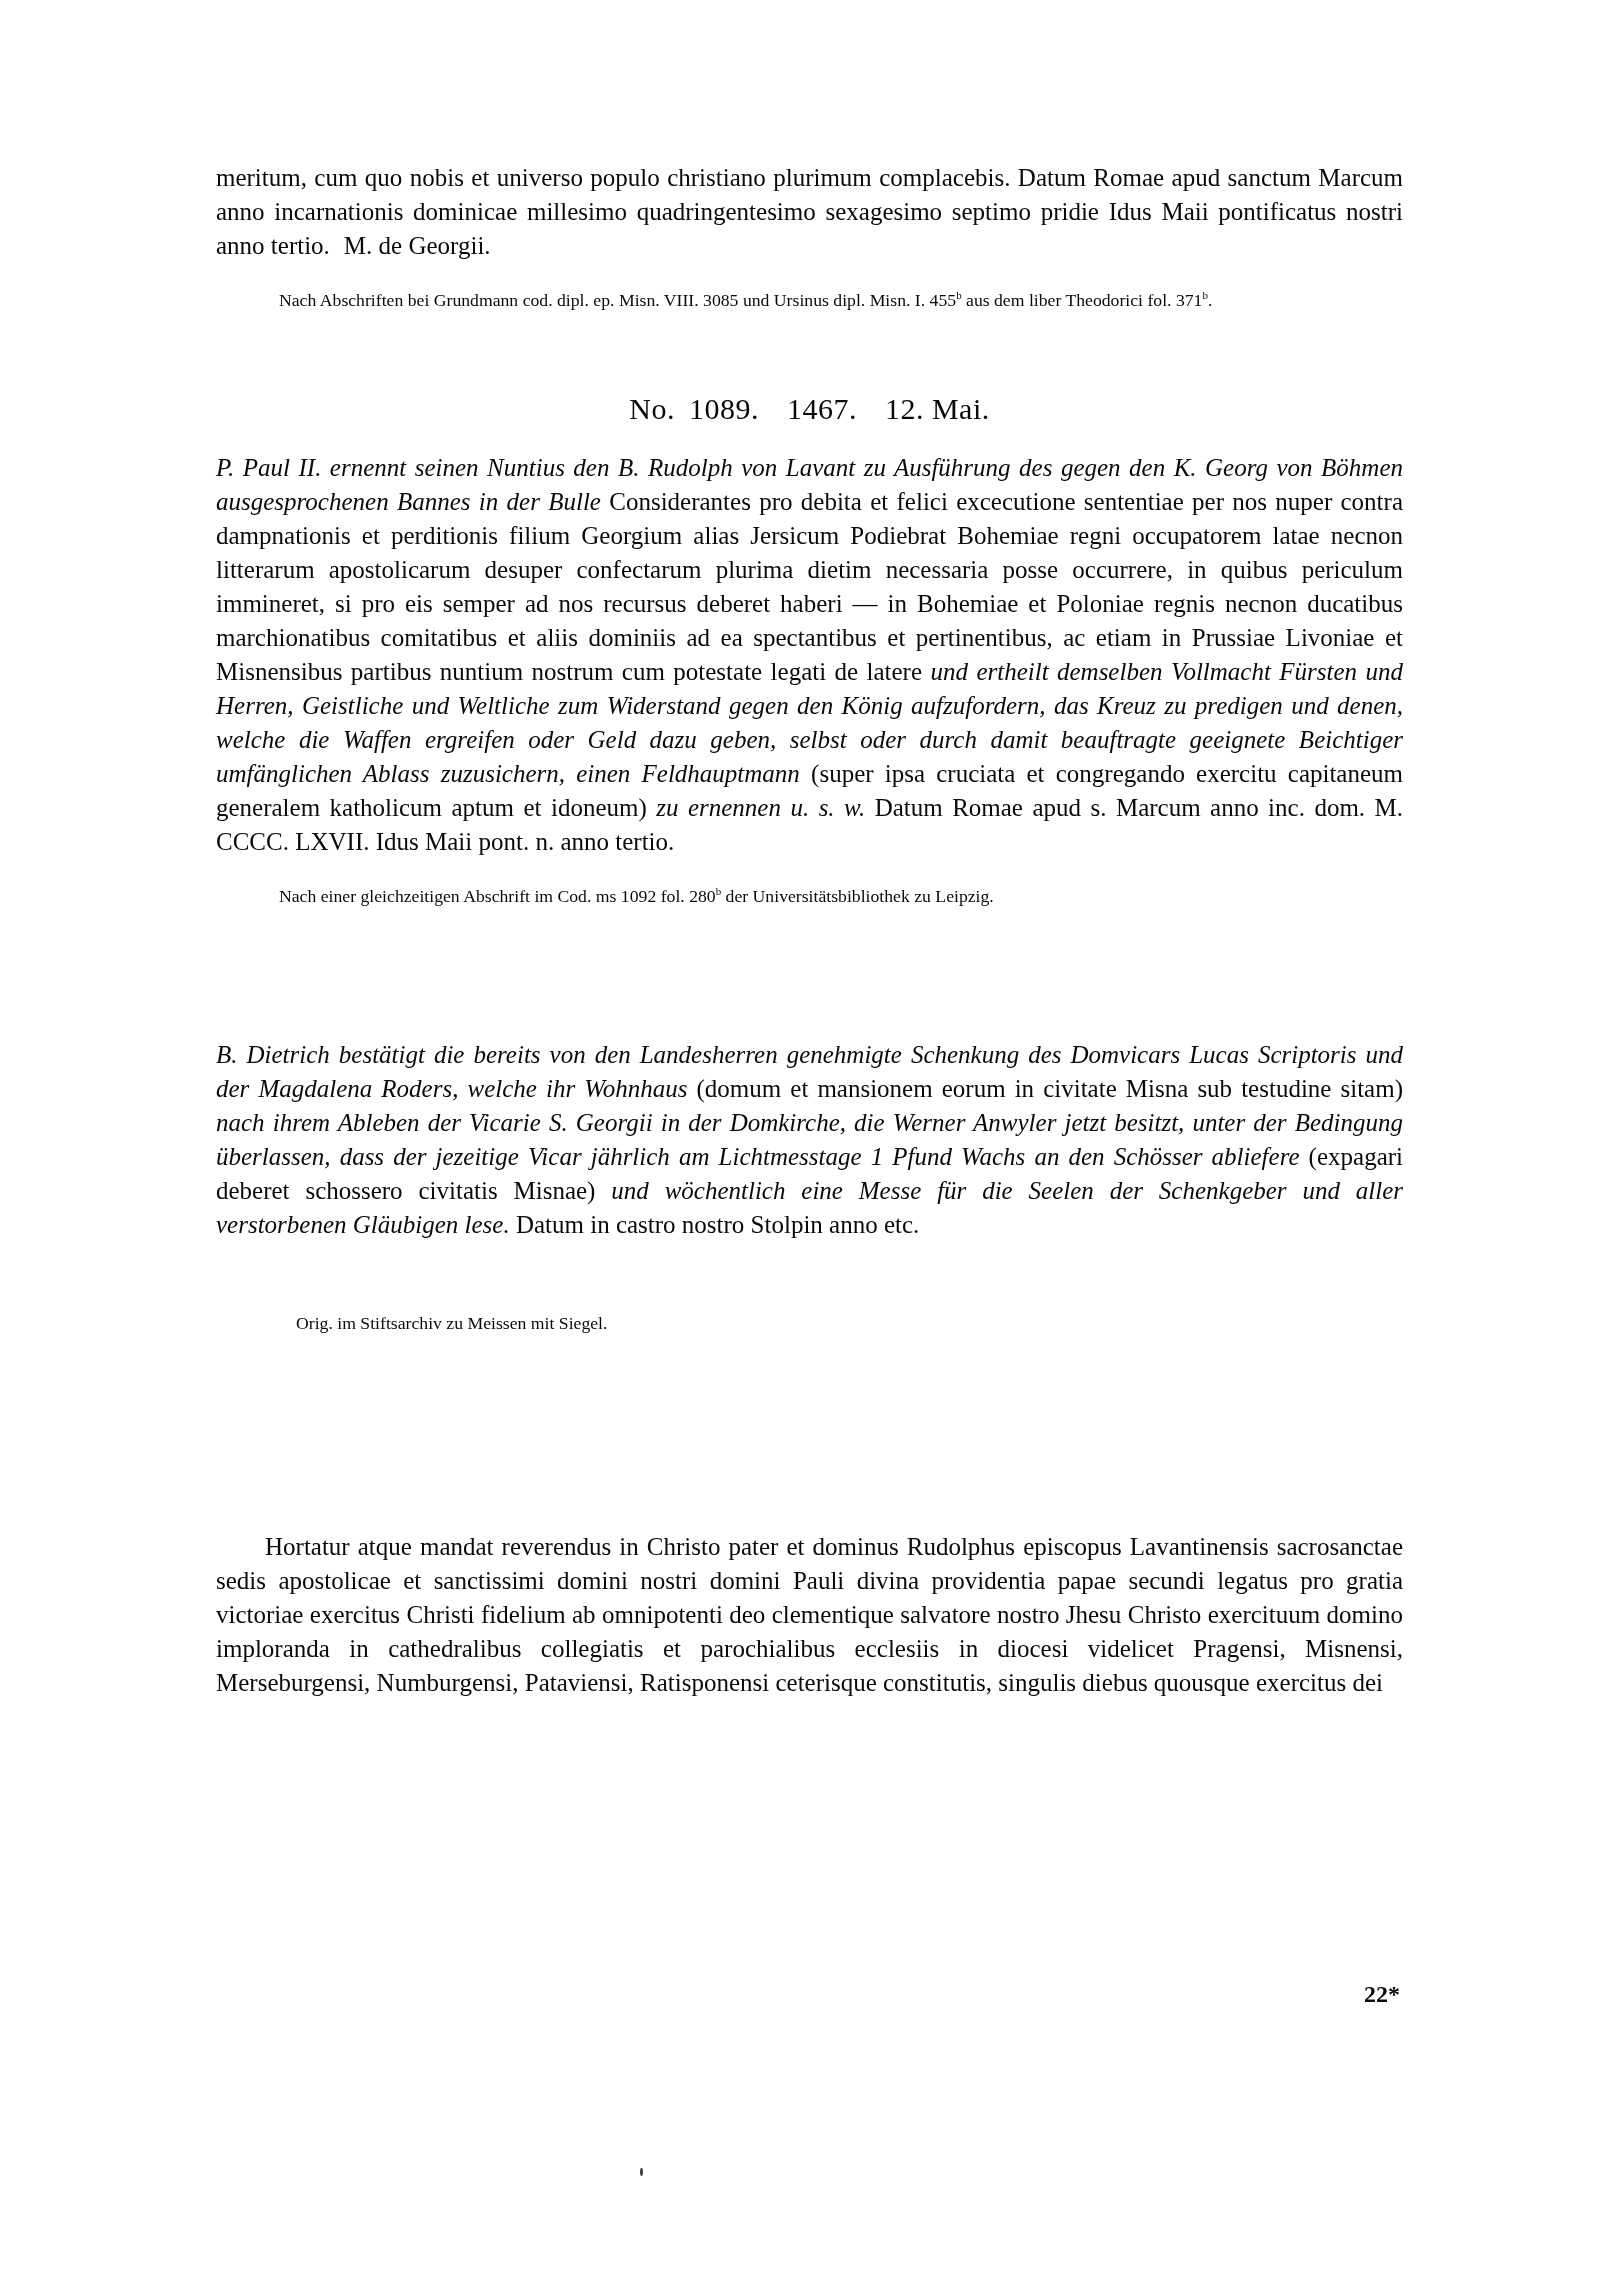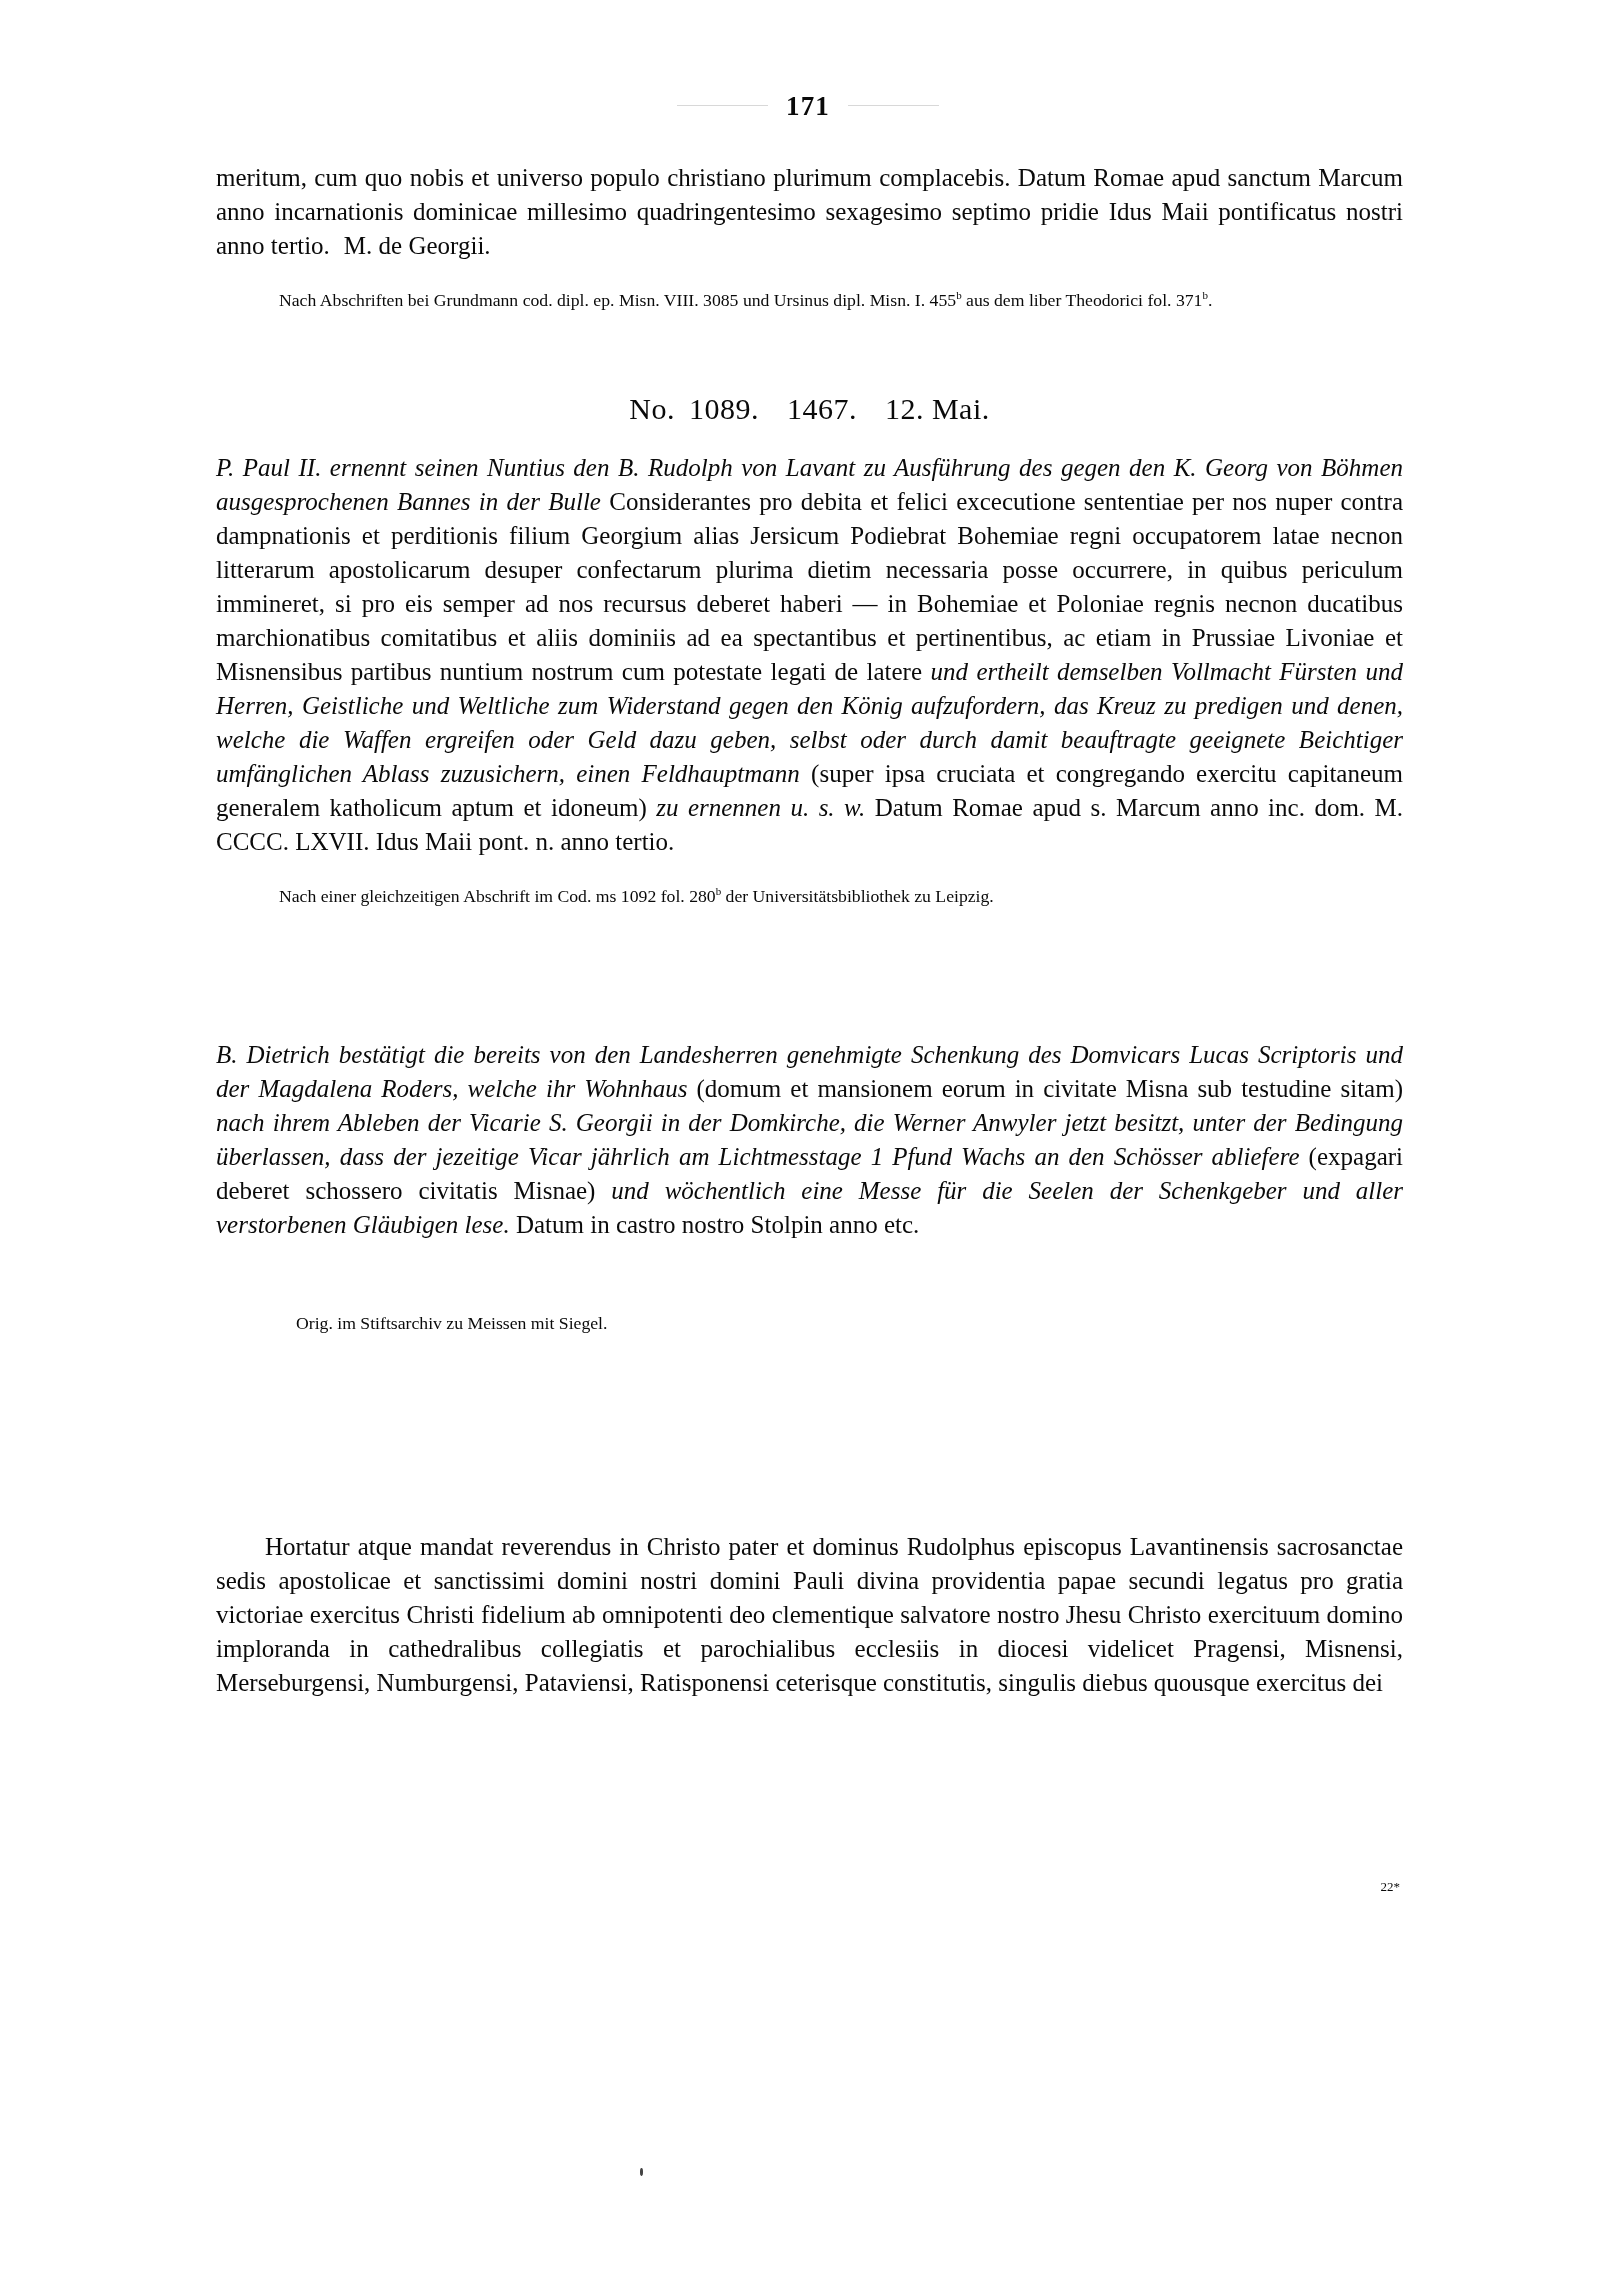--- a/index.html
+++ b/index.html
@@ -99,44 +99,41 @@
   }
   .spacer-s  { height: 24.6px; }
   .spacer-m  { height: 40px; }
   .spacer-xl { height: 80px; }
   .spacer-xxl { height: 105px; }
 
   
   .sig-mark {
     position: absolute;
     right: 216px;
-    top: 1879px;
-    font-size: 13px;
-    font-weight: normal;
+    top: 1981px;
+    font-size: 24px;
+    font-weight: bold;
   }
 
   
   .foot-speck {
     position: absolute;
     left: 640px;
     top: 2168px;
     width: 3.2px;
     height: 7.5px;
     background: #444;
     border-radius: 40%;
   }
 </style>
 </head>
 <body>
 
 <div class="page">
 
-  <div class="running-head">
-    <span class="rule-left"></span><span>171</span><span class="rule-right"></span>
-  </div>
 
   <div class="content">
 
     <p class="body"><span>meritum, cum quo nobis et universo populo christiano plurimum complacebis. </span><span>Datum Romae apud sanctum Marcum anno incarnationis dominicae millesimo quadringentesimo sexagesimo septimo pridie Idus Maii pontificatus nostri anno tertio.</span><span class="sp-wide"></span><span>M. de Georgii.</span></p>
 
     <div class="spacer-s"></div>
 
     <p class="note indent"><span>Nach Abschriften bei Grundmann cod. dipl. ep. Misn. VIII. 3085 und Ursinus dipl. Misn. I. 455</span><sup>b</sup><span> aus dem liber Theodorici fol. 371</span><sup>b</sup><span>.</span></p>
 
     <div class="spacer-xl"></div>

